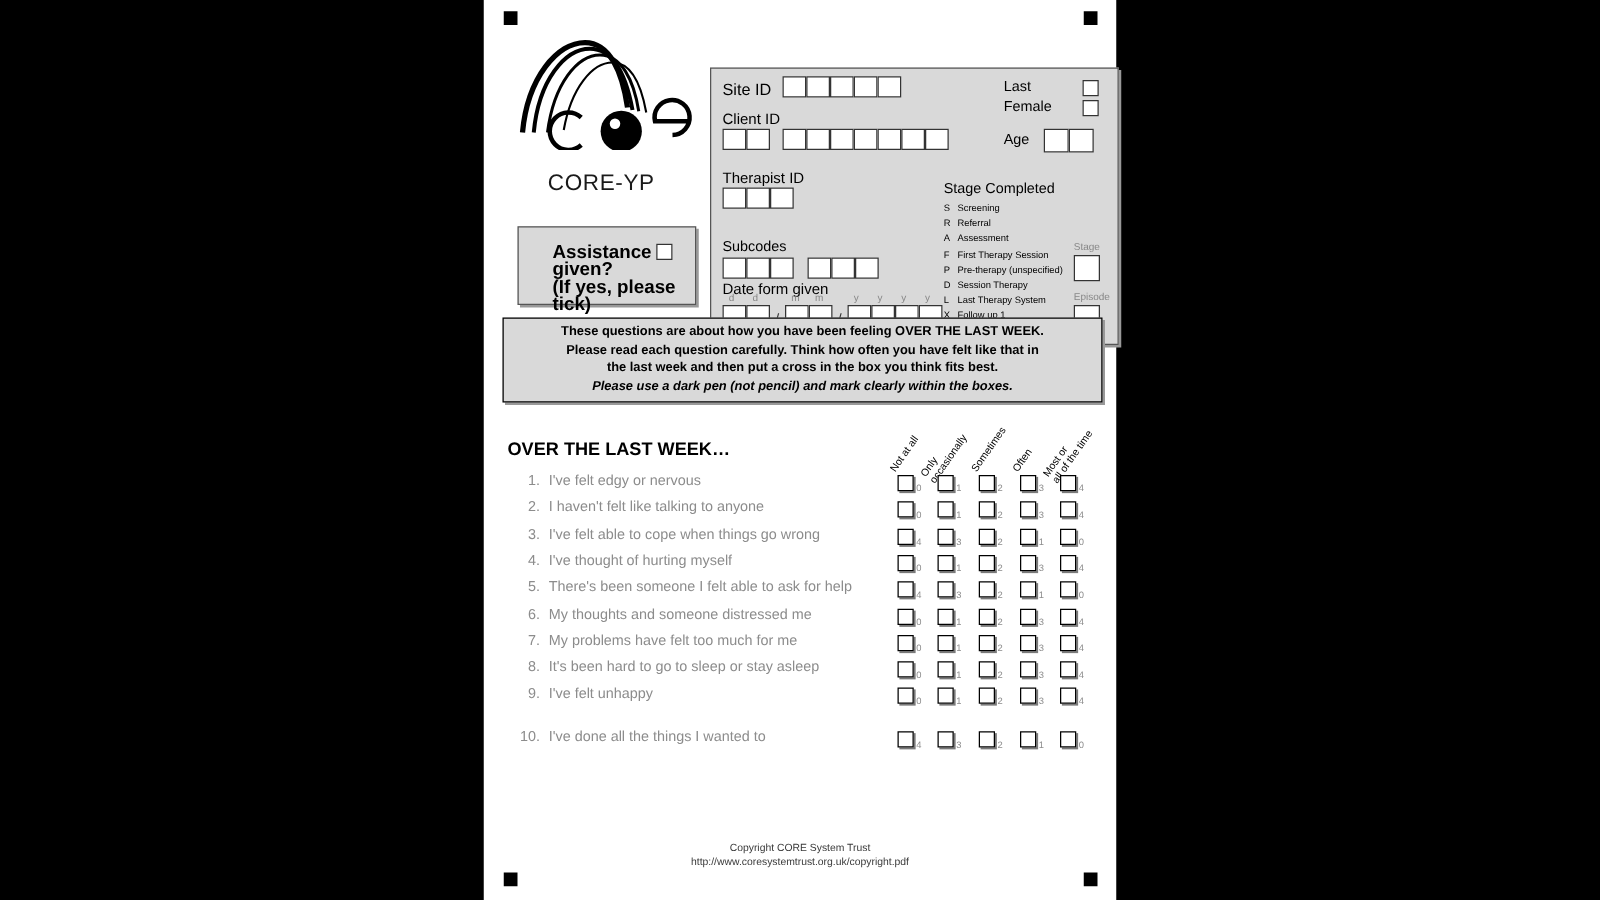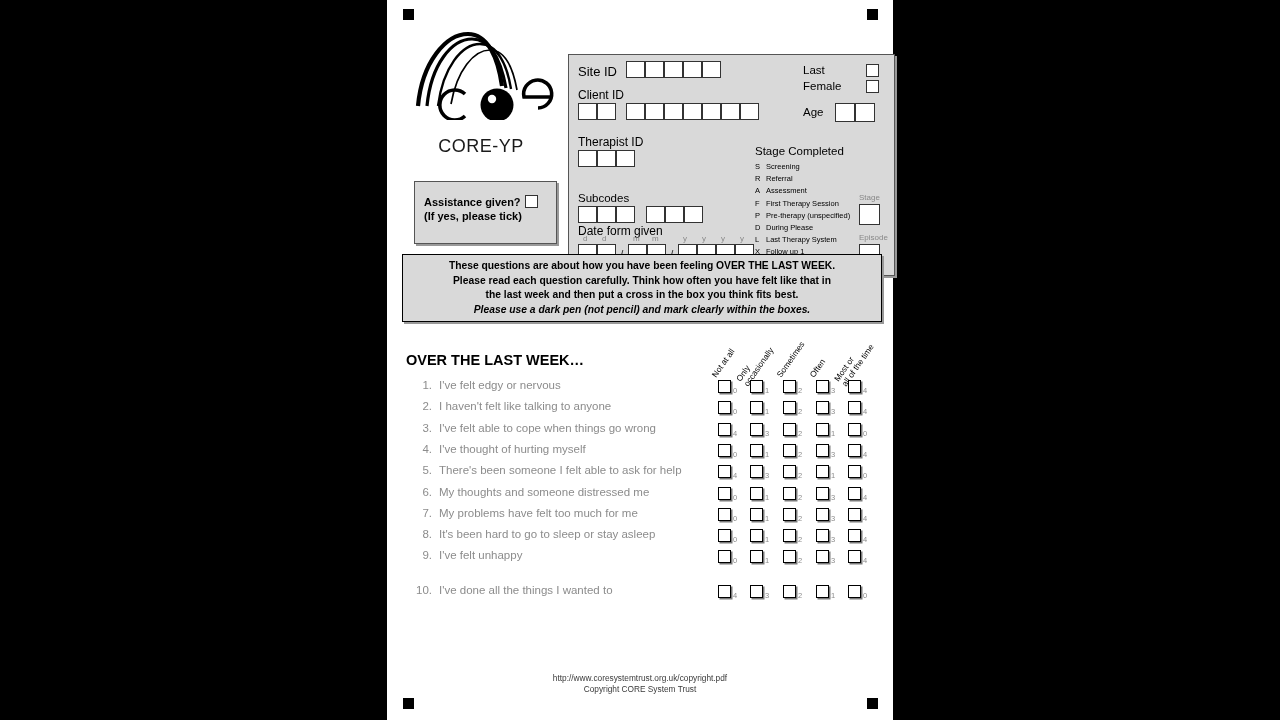--- a/index.html
+++ b/index.html
@@ -36,22 +36,22 @@
     letter-spacing: 0.5px; font-family: "Liberation Sans", sans-serif;
   }
 
   .assist {
     position: absolute; left: 12px; top: 155px;
     width: 143px; height: 63px;
     background: #d9d9d9; border: 1px solid #555;
     box-shadow: 2px 2px 0 #999;
   }
   .assist-txt {
-    position: absolute; left: 9px; top: 13px;
-    font-size: 11px; font-weight: bold; color: #000; line-height: 14px;
+    position: absolute; left: 27px; top: 13px;
+    font-size: 15px; font-weight: bold; color: #000; line-height: 14px;
   }
   .assist-box {
     position: absolute; left: 110px; top: 13px;
     width: 13px; height: 13px; background: #fff; border: 1px solid #333;
   }
 
   
   #hdr {
     position: absolute; left: 166px; top: 0;
     width: 327px; height: 222px;
@@ -251,21 +251,21 @@
           <div class="bx" style="left: 286px; top: 48px; width: 20px; height: 19px;"></div>
         </div>
 
       <div class="lbl" style="left:186px; top:90px; font-size:11.5px;">Stage Completed</div>
       <div class="stagelist" style="left:186px; top:106px;" id="stage-legend">
           <div><span class="code">S</span><span>Screening</span></div>
           <div><span class="code">R</span><span>Referral</span></div>
           <div><span class="code">A</span><span>Assessment</span></div>
           <div><span class="code">F</span><span>First Therapy Session</span></div>
           <div><span class="code">P</span><span>Pre-therapy (unspecified)</span></div>
-          <div><span class="code">D</span><span>During Please</span></div>
+          <div><span class="code">D</span><span>Session Therapy</span></div>
           <div><span class="code">L</span><span>Last Therapy System</span></div>
           <div><span class="code">X</span><span>Follow up 1</span></div>
           <div><span class="code">Y</span><span>Follow up 2</span></div>
         </div>
 
       <div class="tiny" style="left:290px; top:138px;">Stage</div>
       <div class="bx big" style="left:290px; top:149px;"></div>
       <div class="tiny" style="left:290px; top:178px;">Episode</div>
       <div class="bx big" style="left:290px; top:189px;"></div>
     </div>
@@ -427,16 +427,16 @@
           <div class="sc" style="left: 411px; top: 7px;">2</div>
           <div class="cb" style="left: 429px; top: 1px;"></div>
           <div class="sc" style="left: 444px; top: 7px;">1</div>
           <div class="cb" style="left: 461px; top: 1px;"></div>
           <div class="sc" style="left: 476px; top: 7px;">0</div>
         </div>
       </div>
   </div>
 
   <div id="copy">
+    <div>Copyright CORE System Trust</div>
     <div>http://www.coresystemtrust.org.uk/copyright.pdf</div>
-    <div>Copyright CORE System Trust</div>
   </div>
 </div>
 
 </body></html>

